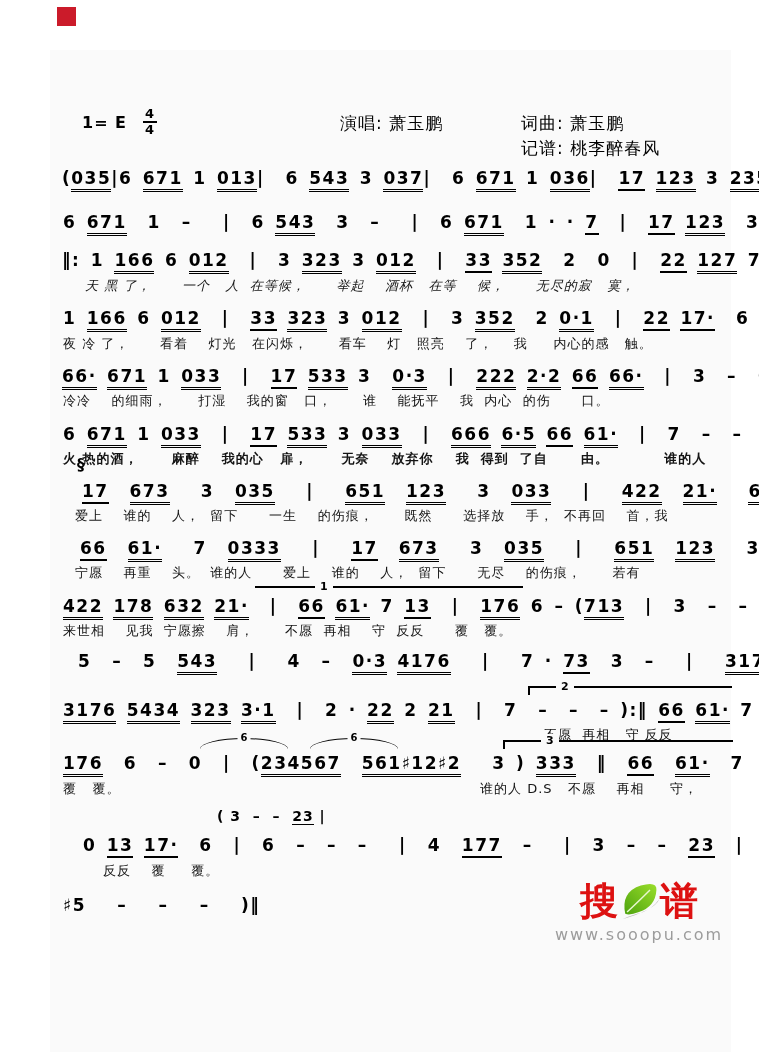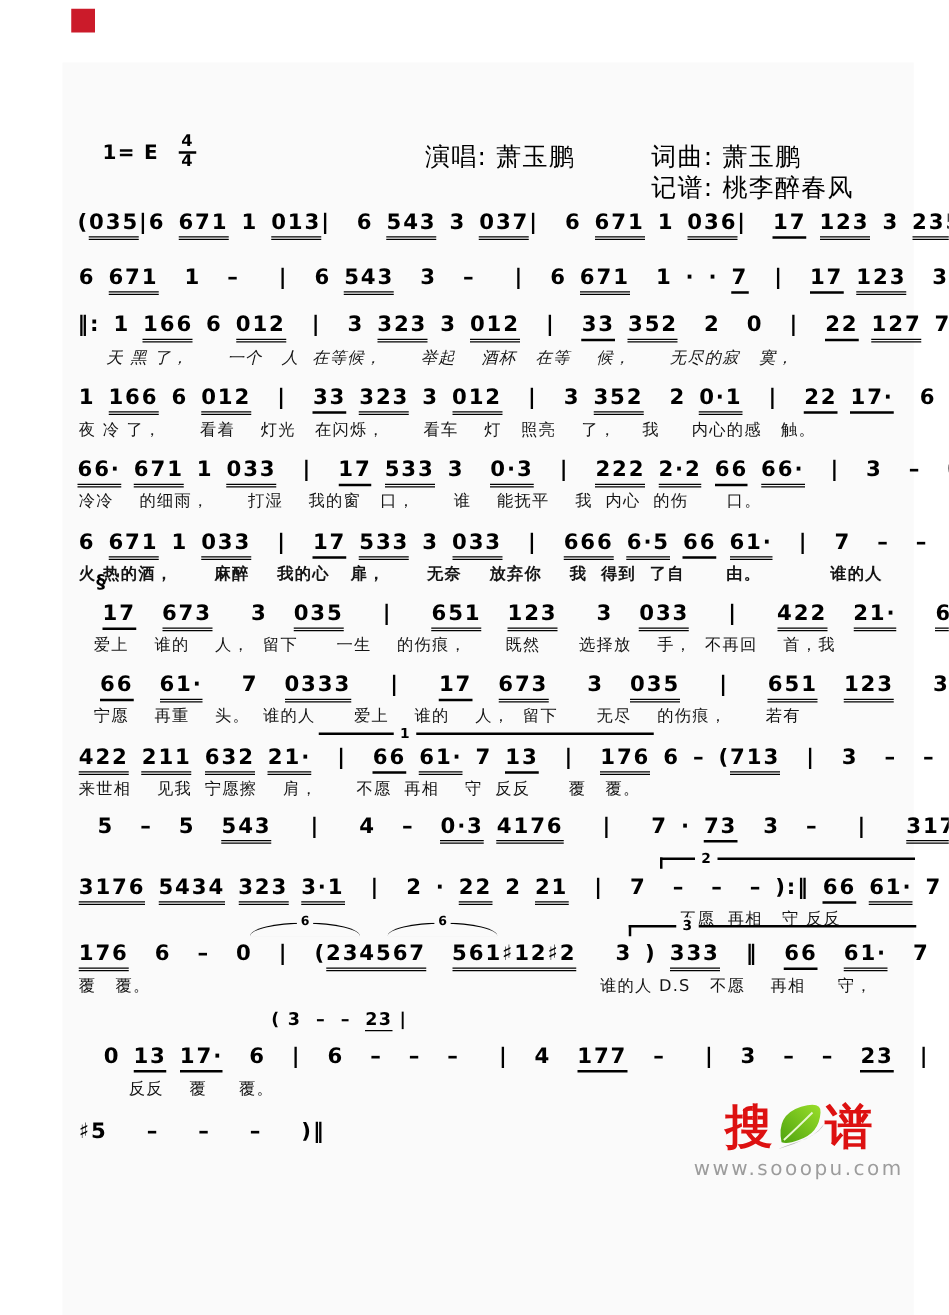--- a/index.html
+++ b/index.html
@@ -9,21 +9,21 @@
   }
   .corner-mark{position:absolute;left:57px;top:7px;width:19px;height:19px;}
   .page{position:absolute;left:50px;top:50px;width:681px;height:1002px;background:#fafafa;}
   .title{position:absolute;top:16px;left:0;width:100%;text-align:center;
     font-size:30px;font-weight:bold;letter-spacing:2px;}
   .keysig{position:absolute;left:32px;top:57px;font-size:16px;font-weight:bold;letter-spacing:1px;}
   .frac{display:inline-block;vertical-align:-6px;text-align:center;font-size:13px;font-weight:bold;
     line-height:1.1;margin-left:16px;}
   .frac .num{display:block;border-bottom:2px solid #000;padding:0 2px;}
   .frac .den{display:block;padding:0 2px;}
-  .byline{position:absolute;font-size:20px;letter-spacing:1px;}
+  .byline{position:absolute;font-size:17px;letter-spacing:1px;}
   .singer{left:290px;top:62px;}
   .composer{left:471px;top:62px;}
   .transcriber{left:471px;top:87px;}
   .notes-line{position:absolute;white-space:pre;font-size:17px;font-weight:bold;
     letter-spacing:1.5px;word-spacing:3px;font-family:"DejaVu Sans",sans-serif;}
   .notes-line .u1{border-bottom:2px solid #000;padding-bottom:1px;}
   .notes-line .u2{border-bottom:3px double #000;padding-bottom:1px;}
   .lyr-line{position:absolute;white-space:pre;font-size:13px;letter-spacing:1px;color:#141414;}
   .segno{position:absolute;left:27px;top:406px;font-size:15px;font-weight:bold;}
   .volta{position:absolute;border-top:2px solid #000;height:7px;}
@@ -74,21 +74,21 @@
       <div class="notes-line" style="top: 258px; left: 13px;">1 <span class="u2">166</span> 6 <span class="u2">012</span>  |  <span class="u1">33</span> <span class="u2">323</span> 3 <span class="u2">012</span>  |  3 <span class="u2">352</span>  2 <span class="u2">0·1</span>  |  <span class="u1">22</span> <span class="u1">17·</span>  6  0  |</div>
       <div class="lyr-line" style="top: 285px; left: 13px; text-align: right;">夜 冷 了，      看着    灯光   在闪烁，      看车    灯   照亮    了，    我     内心的感   触。</div>
       <div class="notes-line" style="top: 316px; left: 12px;"><span class="u2">66·</span> <span class="u2">671</span> 1 <span class="u2">033</span>  |  <span class="u1">17</span> <span class="u2">533</span> 3  <span class="u2">0·3</span>  |  <span class="u2">222</span> <span class="u2">2·2</span> <span class="u1">66</span> <span class="u2">66·</span>  |  3  –  0  0  |</div>
       <div class="lyr-line" style="top: 342px; left: 13px;">冷冷    的细雨，      打湿    我的窗   口，      谁    能抚平    我  内心  的伤      口。</div>
       <div class="notes-line" style="top: 374px; left: 13px;">6 <span class="u2">671</span> 1 <span class="u2">033</span>  |  <span class="u1">17</span> <span class="u2">533</span> 3 <span class="u2">033</span>  |  <span class="u2">666</span> <span class="u2">6·5</span> <span class="u1">66</span> <span class="u2">61·</span>  |  7  –  –    |</div>
       <div class="lyr-line" style="top: 400px; left: 13px; font-weight: bold;">火 热的酒，      麻醉    我的心   扉，      无奈    放弃你    我  得到  了自      由。          谁的人</div>
       <div class="notes-line" style="top: 431px; left: 32px;"><span class="u1">17</span>  <span class="u2">673</span>   3  <span class="u2">035</span>   |   <span class="u2">651</span>  <span class="u2">123</span>   3  <span class="u2">033</span>   |   <span class="u2">422</span>  <span class="u2">21·</span>   <span class="u2">632</span>  1  |</div>
       <div class="lyr-line" style="top: 457px; left: 25px;">爱上    谁的    人，  留下      一生    的伤痕，      既然      选择放    手，  不再回    首，我</div>
       <div class="notes-line" style="top: 488px; left: 30px;"><span class="u1">66</span>  <span class="u2">61·</span>   7  <span class="u2">0333</span>   |   <span class="u1">17</span>  <span class="u2">673</span>   3  <span class="u2">035</span>   |   <span class="u2">651</span>  <span class="u2">123</span>   3     |</div>
       <div class="lyr-line" style="top: 514px; left: 25px;">宁愿    再重    头。  谁的人      爱上    谁的    人，  留下      无尽    的伤痕，      若有</div>
-      <div class="notes-line" style="top: 546px; left: 13px;"><span class="u2">422</span> <span class="u2">211</span> <span class="u2">632</span> <span class="u2">21·</span>  |  <span class="u1">66</span> <span class="u2">61·</span> 7 <span class="u1">13</span>  |  <span class="u2">176</span> 6 – (<span class="u2">713</span>  |  3  –  –    |</div>
+      <div class="notes-line" style="top: 546px; left: 13px;"><span class="u2">422</span> <span class="u2">178</span> <span class="u2">632</span> <span class="u2">21·</span>  |  <span class="u1">66</span> <span class="u2">61·</span> 7 <span class="u1">13</span>  |  <span class="u2">176</span> 6 – (<span class="u2">713</span>  |  3  –  –    |</div>
       <div class="lyr-line" style="top: 572px; left: 13px;">来世相    见我  宁愿擦    肩，      不愿  再相    守  反反      覆   覆。</div>
       <div class="notes-line" style="top: 601px; left: 28px;">5  –  5  <span class="u2">543</span>   |   4  –  <span class="u2">0·3</span> <span class="u2">4176</span>   |   7 · <span class="u1">73</span>  3  –   |   <span class="u2">3176</span>     |</div>
       <div class="notes-line" style="top: 650px; left: 13px;"><span class="u2">3176</span> <span class="u2">5434</span> <span class="u2">323</span> <span class="u2">3·1</span>  |  2 · <span class="u2">22</span> 2 <span class="u2">21</span>  |  7  –  –  – ):‖ <span class="u1">66</span> <span class="u2">61·</span> 7   |</div>
       <div class="lyr-line" style="top: 676px; left: 494px;">不愿  再相   守 反反</div>
       <div class="notes-line" style="top: 703px; left: 13px;"><span class="u2">176</span>  6  –  0  |  (<span class="u2">234567</span>  <span class="u2">561♯12♯2</span>   3 ) <span class="u2">333</span>  ‖  <span class="u1">66</span>  <span class="u2">61·</span>  7  –   |</div>
       <div class="lyr-line" style="top: 730px; left: 13px;">覆   覆。</div>
       <div class="lyr-line" style="top: 730px; left: 400px; margin-left: 30px;">谁的人 D.S   不愿    再相     守，</div>
       <div class="notes-line" style="top: 785px; left: 33px;">0 <span class="u1">13</span> <span class="u1">17·</span>  6  |  6  –  –  –   |  4  <span class="u1">177</span>  –   |  3  –  –  <span class="u1">23</span>  |  4    5  –  |</div>
       <div class="lyr-line" style="top: 812px; left: 53px;">反反    覆     覆。</div>
       <div class="notes-line" style="top: 845px; left: 13px;">♯5   –   –   –   )‖</div>

